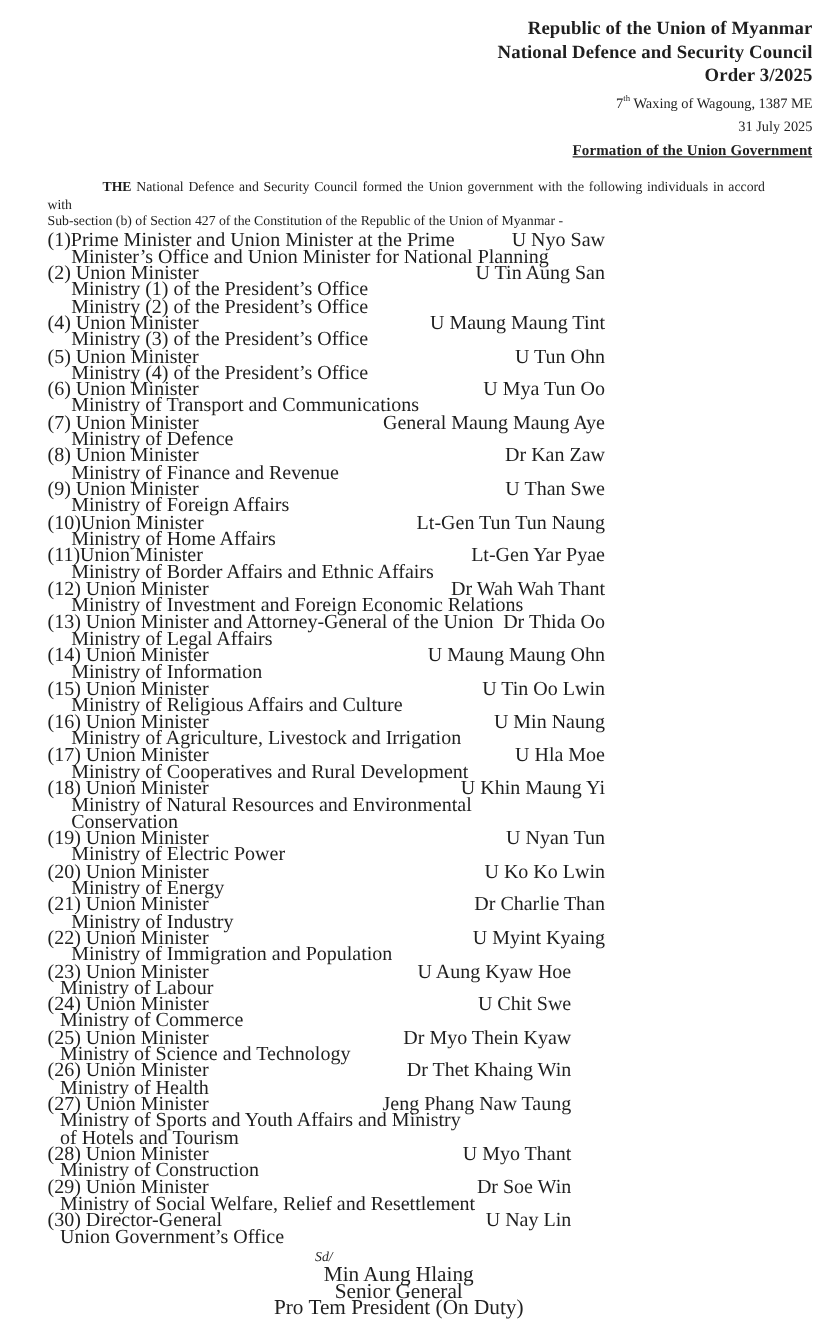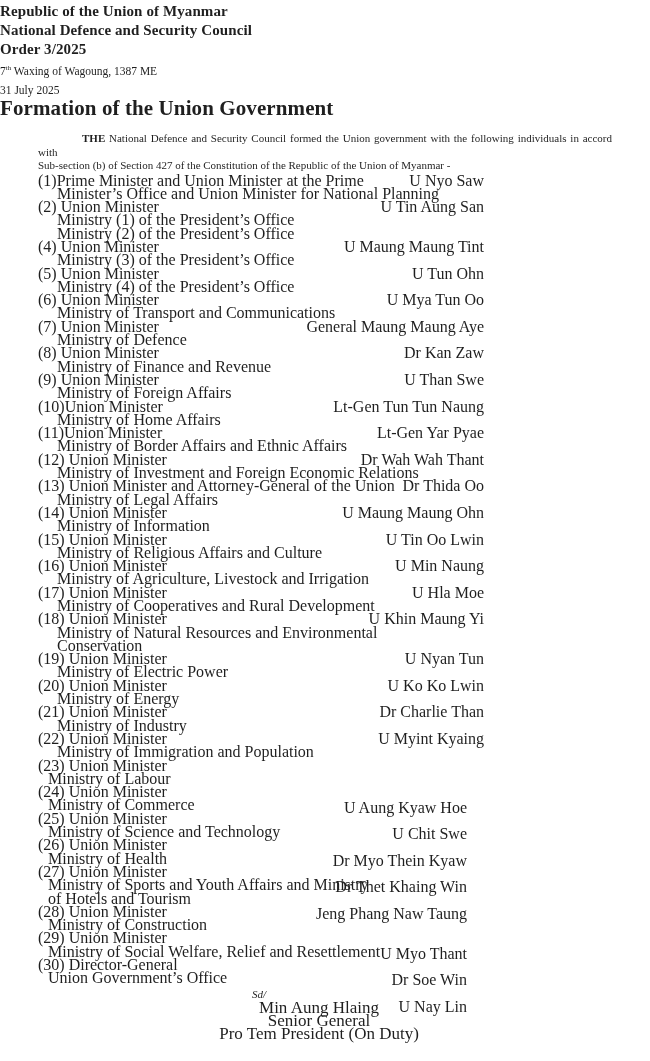--- a/index.html
+++ b/index.html
@@ -5,41 +5,41 @@
   html, body { margin: 0; padding: 0; background: #ffffff; }
   .page {
     position: relative;
     width: 650px;
     height: 1061px;
     background: #ffffff;
     color: #1f1f1f;
     font-family: "Liberation Serif", "DejaVu Serif", serif;
     overflow: hidden;
   }
-  .doc-header { padding-top: 2px; text-align: left; }
+  .doc-header { padding-top: 14px; text-align: right; }
   .h-bold { font-size: 15px; font-weight: bold; line-height: 19px; letter-spacing: 0.1px; }
   .h-date { font-size: 11.5px; line-height: 16px; margin-top: 4px; }
   .h-date sup { font-size: 7px; line-height: 0; }
   .h-date2 { margin-top: 3px; }
-  .h-subject { font-size: 21px; font-weight: bold; line-height: 19px; margin-top: 1px; letter-spacing: 0.1px; }
+  .h-subject { font-size: 12px; font-weight: bold; line-height: 19px; margin-top: 1px; letter-spacing: 0.1px; text-decoration: underline; }
 
   .content { padding: 14px 38px 0 38px; }
   .lead-line1 { font-size: 11px; line-height: 13.5px; text-align: justify; text-align-last: justify; }
   .lead-line2 { font-size: 11px; line-height: 13.5px; }
   .lead-word { font-weight: bold; margin-left: 44px; }
 
   #ministers-list { margin-top: 1px; }
   .row { position: relative; font-size: 16px; line-height: 13.3px; }
   .num { margin-right: 4px; }
   .row.tight .num { margin-right: 0; }
   .name {
     position: absolute; top: 0; left: 202px; width: 244px;
     text-align: right; white-space: nowrap;
   }
-  .row.grp-b .name { left: 185px; margin-top: 42px; }
+  .row.grp-b .name { left: 175px; }
   .sub-line { padding-left: 19px; }
   .row.grp-b .sub-line { padding-left: 10px; }
 
   .sd { font-size: 11px; line-height: 13px; margin-top: 3px; margin-left: 214px; font-style: italic; }
   .sig-block { text-align: center; font-size: 17px; line-height: 13.3px; margin-right: 12px; }
 </style>
 </head>
 <body>
 
 <div class="page">

